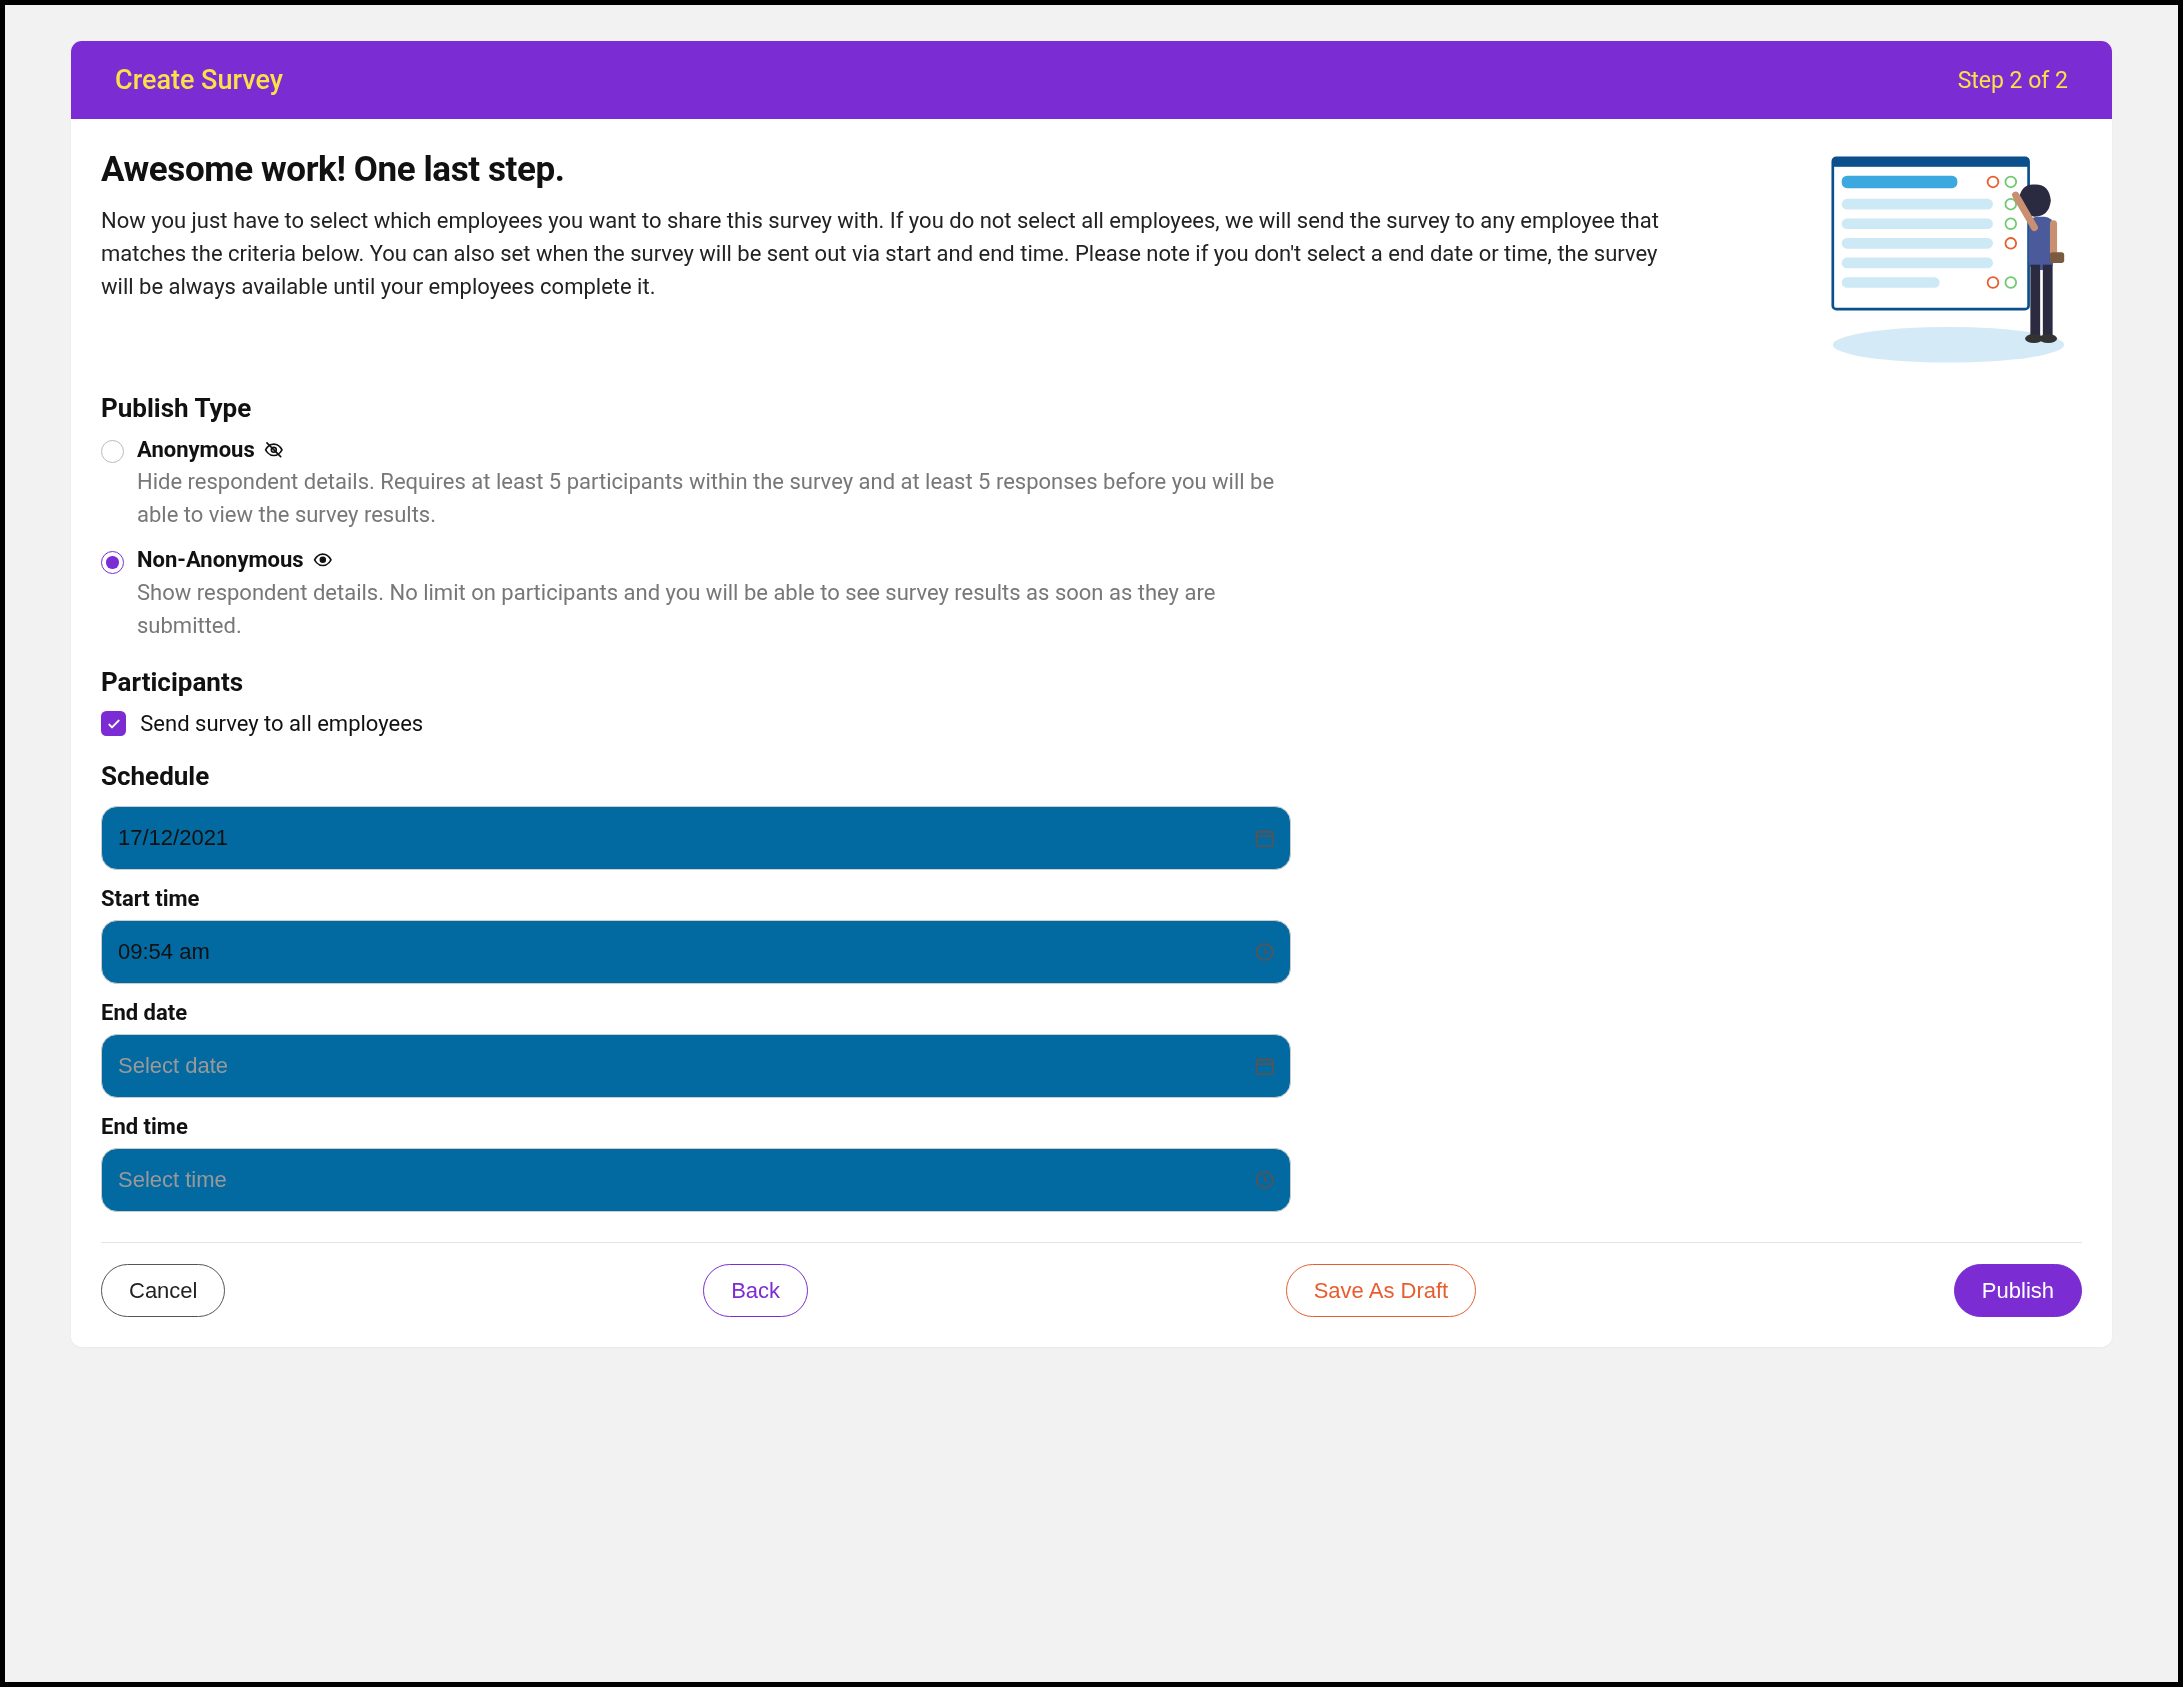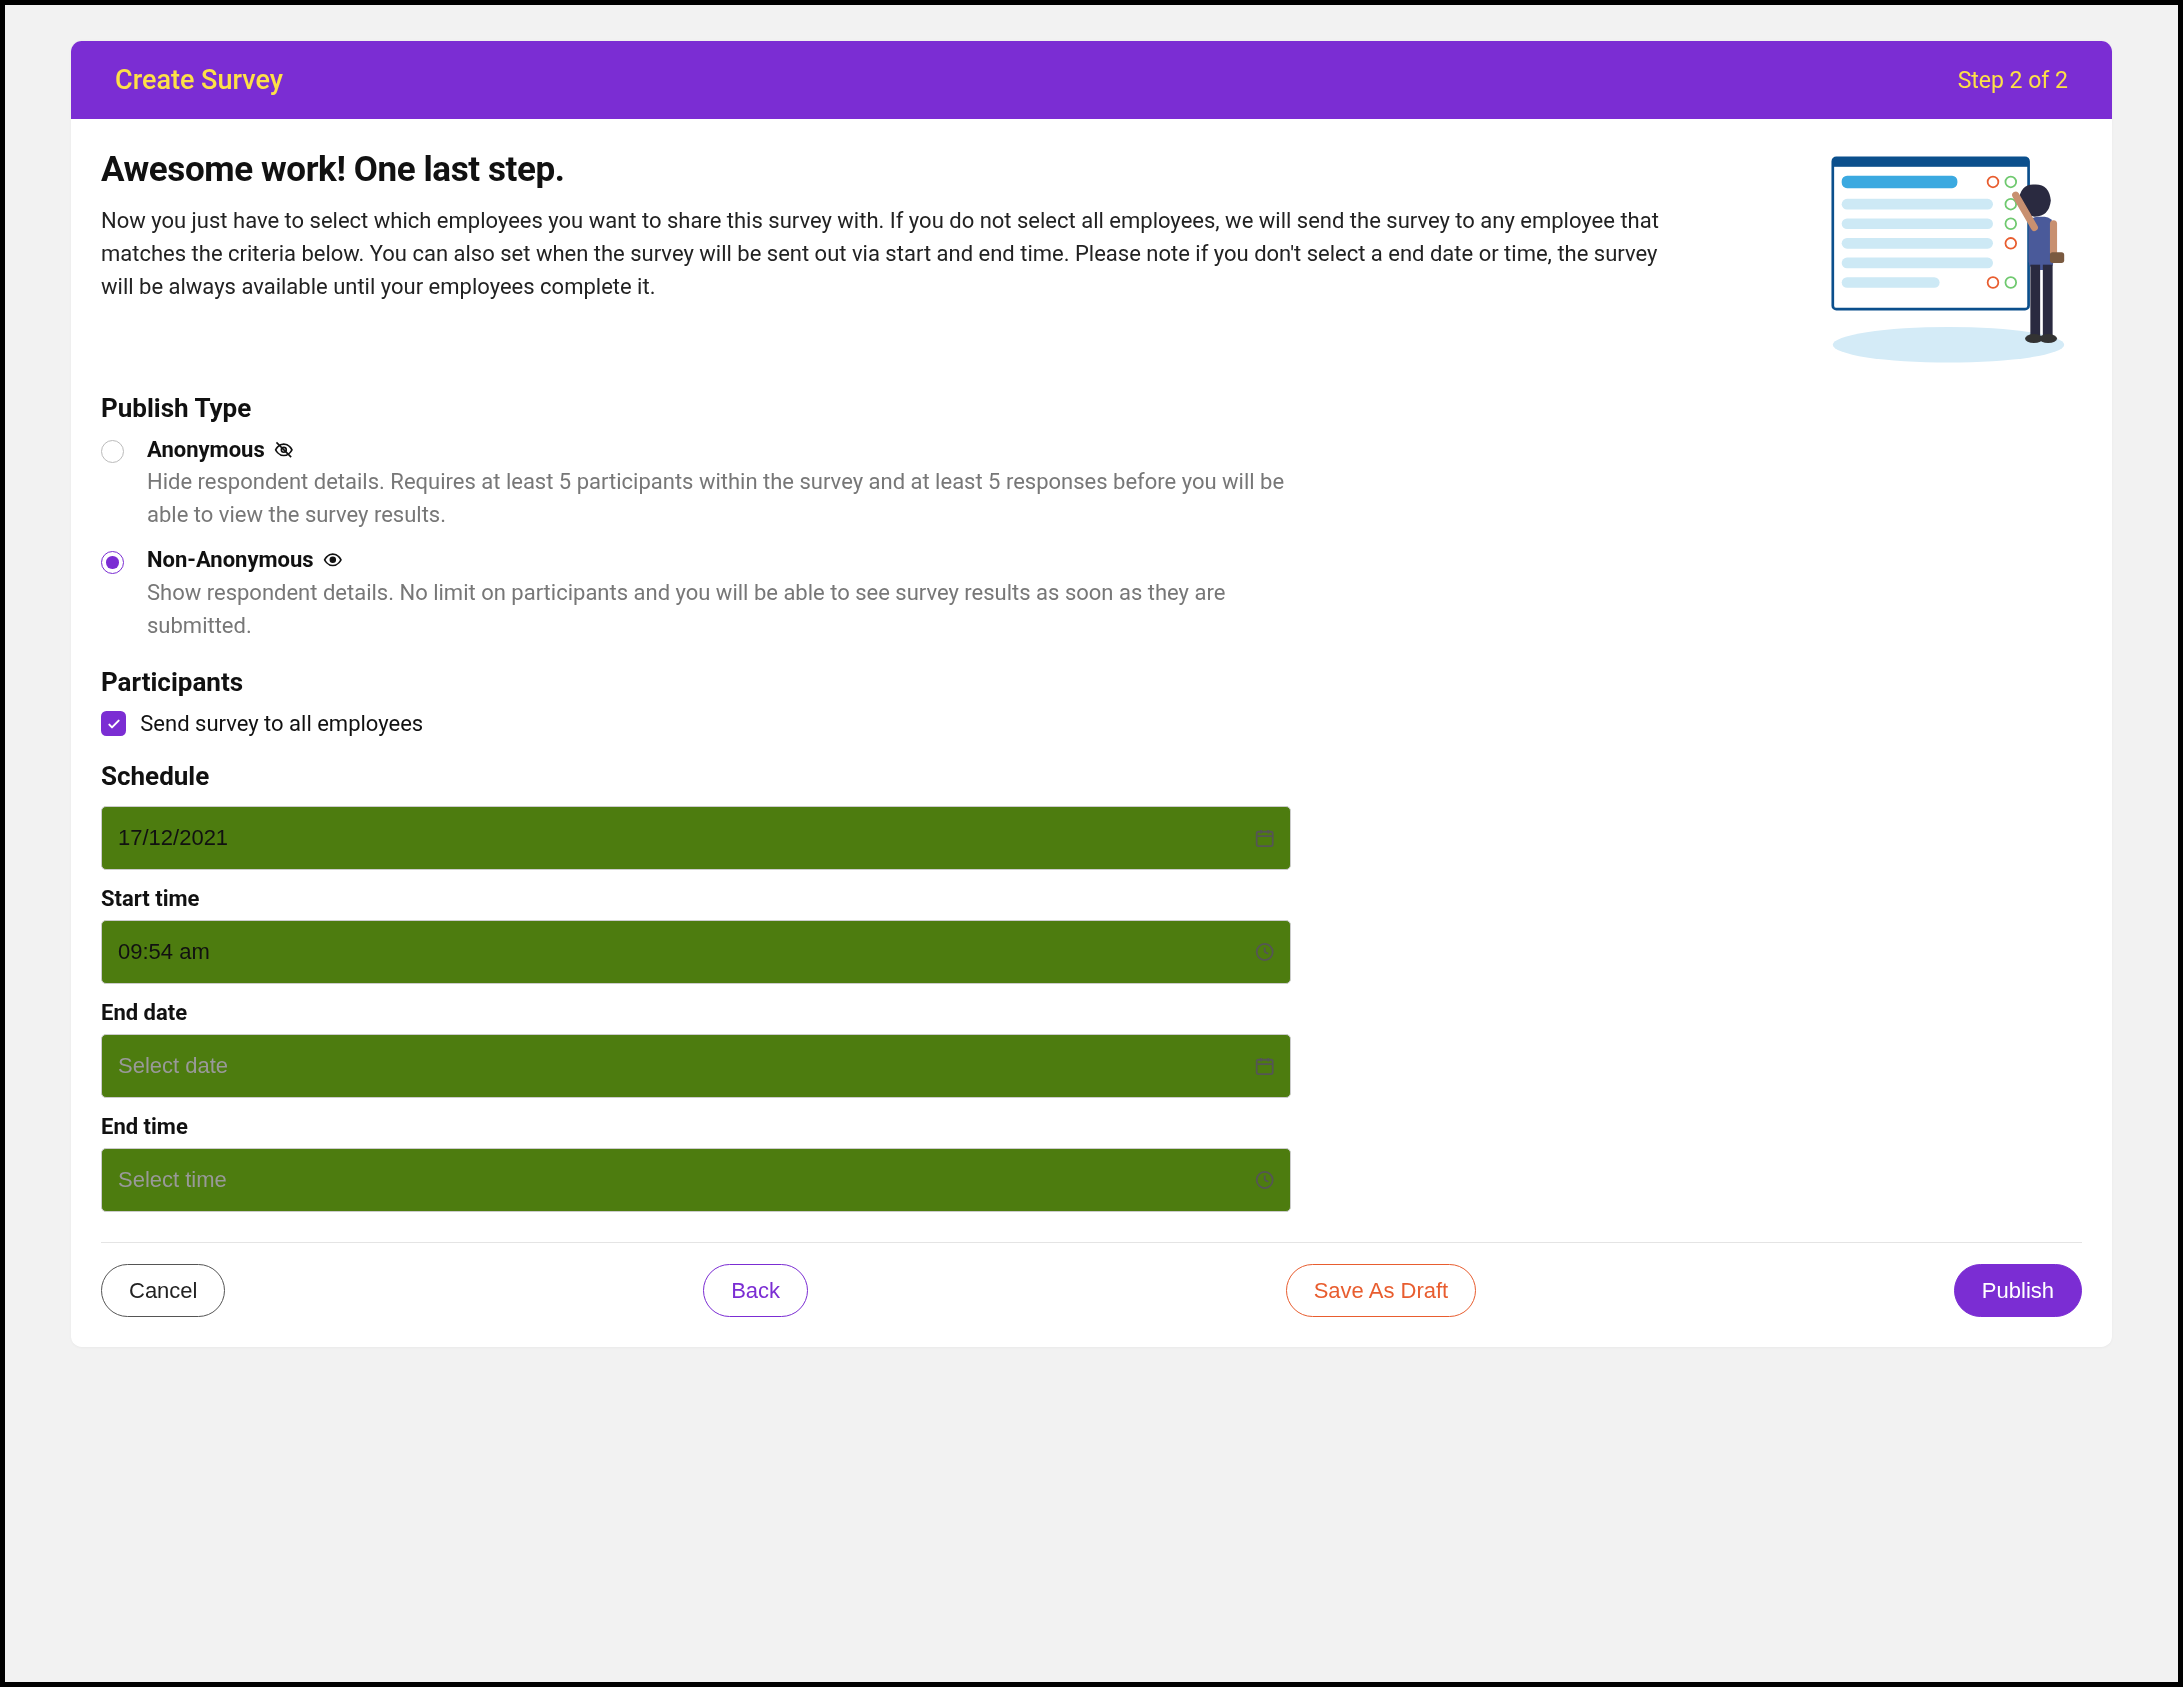--- a/index.html
+++ b/index.html
@@ -59,21 +59,21 @@
   }
   .section-title {
     font-size: 26px;
     font-weight: 700;
     color: #111;
     margin: 25px 0 14.3px 0;
   }
   .radio-row {
     display: flex;
     align-items: flex-start;
-    gap: 23px;
+    gap: 13px;
     margin-bottom: 16px;
     max-width: 1194px;
   }
   .radio-circle {
     width: 23px; height: 23px;
     border: 1.8px solid #bbb;
     border-radius: 50%;
     margin-top: 3.6px;
     flex-shrink: 0;
     display: flex; align-items: center; justify-content: center;
@@ -124,23 +124,23 @@
   }
   .input-wrap {
     position: relative;
     max-width: 1190px;
   }
   .text-input {
     width: 100%;
     padding: 18px 48px 18px 16px;
     font-size: 22px;
     border: 0.9px solid #ccc;
-    border-radius: 5px;
-    color: #111;
-    background: #4d7c0f;
+    border-radius: 16px;
+    color: #111;
+    background: #0369a1;
   }
   .text-input::placeholder { color: #999; }
   .input-icon {
     position: absolute;
     right: 16px;
     top: 50%;
     transform: translateY(-50%);
     color: #555;
     width: 21.4px;
     height: 21.4px;

